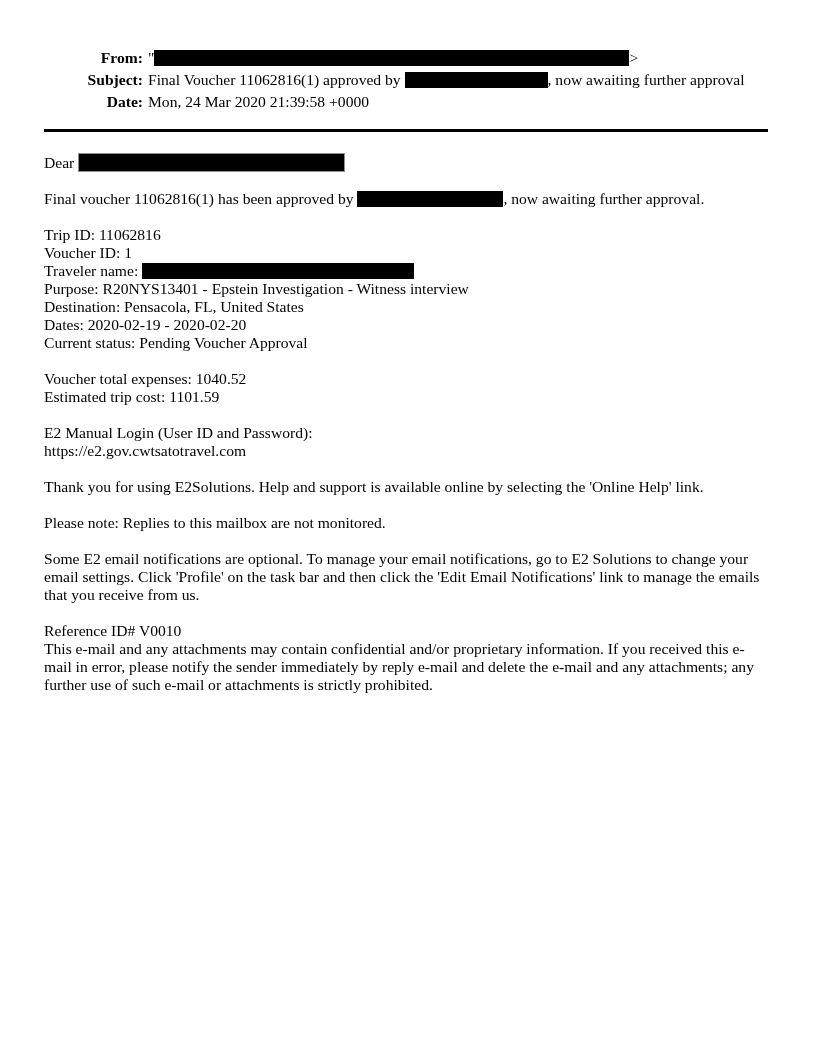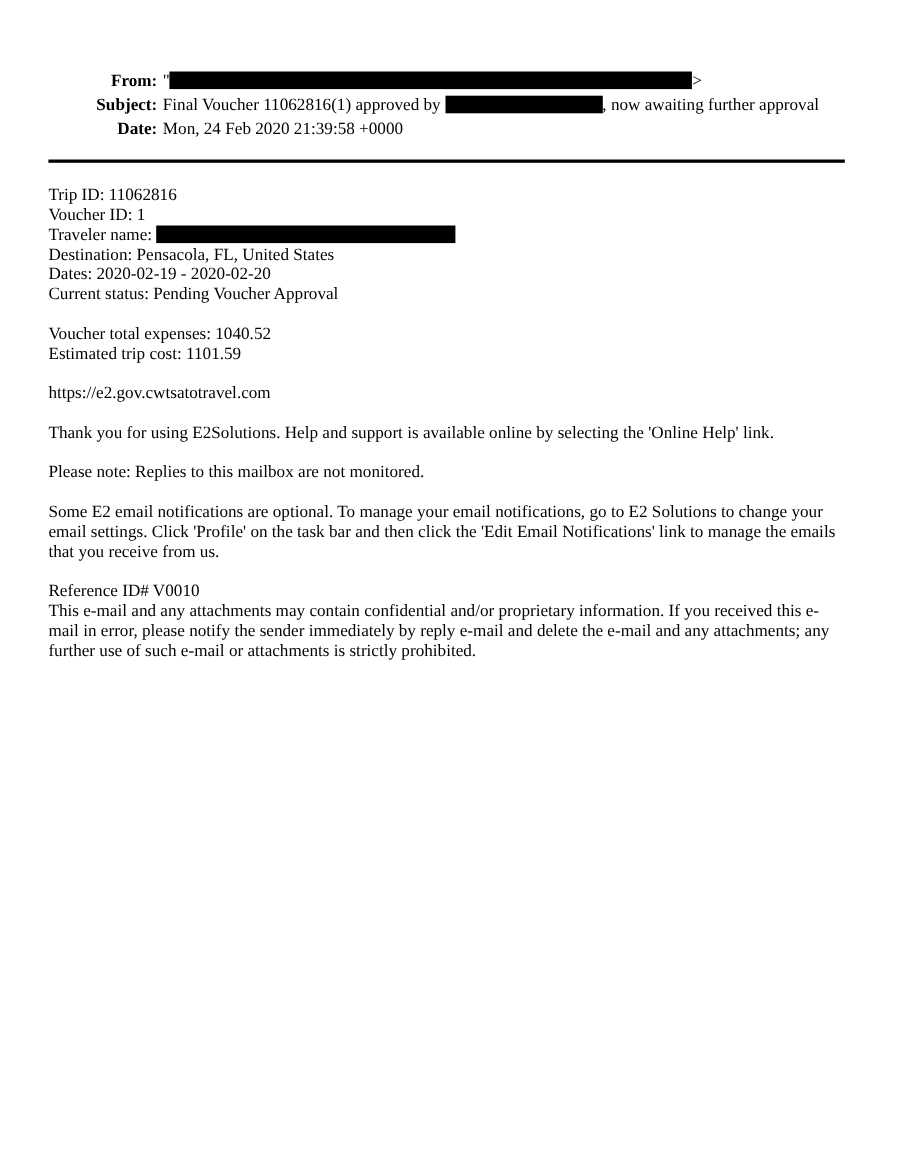--- a/index.html
+++ b/index.html
@@ -3,21 +3,21 @@
 <meta charset="utf-8">
 <style>
   html, body { margin: 0; padding: 0; }
   body {
     width: 816px; height: 1056px;
     background: #ffffff; color: #000000;
     font-family: "Liberation Serif", serif;
     font-size: 15.6px;
   }
   .page { position: relative; width: 816px; height: 1056px; overflow: hidden; background: #ffffff; }
-  .content { margin-left: 44px; width: 724px; margin-top: 16px; }
+  .content { margin-left: 44px; width: 724px; }
 
   
   .email-header { padding-top: 47px; line-height: 22px; }
   .hdr-row { display: flex; align-items: flex-start; }
   .hdr-label { flex: none; width: 99px; text-align: right; font-weight: bold; white-space: pre; }
   .hdr-value { padding-left: 5px; }
   .to-line2 { margin-left: 13px; }
 
   
   .redaction {
@@ -52,48 +52,52 @@
       </div>
 
 
       <div class="hdr-row">
         <span class="hdr-label">Subject:</span>
         <span class="hdr-value"><span>Final Voucher 11062816(1) approved by </span><span class="redaction" style="width:143px"></span><span>, now awaiting further approval</span></span>
       </div>
 
       <div class="hdr-row">
         <span class="hdr-label">Date:</span>
-        <span class="hdr-value">Mon, 24 Feb 2020 21:39:58 +0000</span>
+        <span class="hdr-value">Mon, 24 Mar 2020 21:39:58 +0000</span>
       </div>
 
 
     </div>
 
     <hr class="rule">
 
     <div class="email-body">
 
+      <div class="para first"><span>Dear </span><span class="redaction bordered" style="width:265px"></span></div>
 
+      <div class="para"><span>Final voucher 11062816(1) has been approved by </span><span class="redaction" style="width:146px"></span><span>, now awaiting further approval.</span></div>
 
       <div class="para">
         <div class="line">Trip ID: 11062816</div>
         <div class="line">Voucher ID: 1</div>
         <div class="line"><span>Traveler name: </span><span class="redaction" style="width:272px"></span></div>
+        <div class="line">Purpose: R20NYS13401 - Epstein Investigation - Witness interview</div>
         <div class="line">Destination: Pensacola, FL, United States</div>
         <div class="line">Dates: 2020-02-19 - 2020-02-20</div>
         <div class="line">Current status: Pending Voucher Approval</div>
       </div>
 
       <div class="para">
         <div class="line">Voucher total expenses: 1040.52</div>
         <div class="line">Estimated trip cost: 1101.59</div>
       </div>
 
 
       <div class="para">
+        <div class="line">E2 Manual Login (User ID and Password):</div>
         <div class="line">https://e2.gov.cwtsatotravel.com</div>
       </div>
 
       <div class="para">Thank you for using E2Solutions. Help and support is available online by selecting the 'Online Help' link.</div>
 
       <div class="para">Please note: Replies to this mailbox are not monitored.</div>
 
       <div class="para">Some E2 email notifications are optional. To manage your email notifications, go to E2 Solutions to change your email settings. Click 'Profile' on the task bar and then click the 'Edit Email Notifications' link to manage the emails that you receive from us.</div>
 
       <div class="para">

